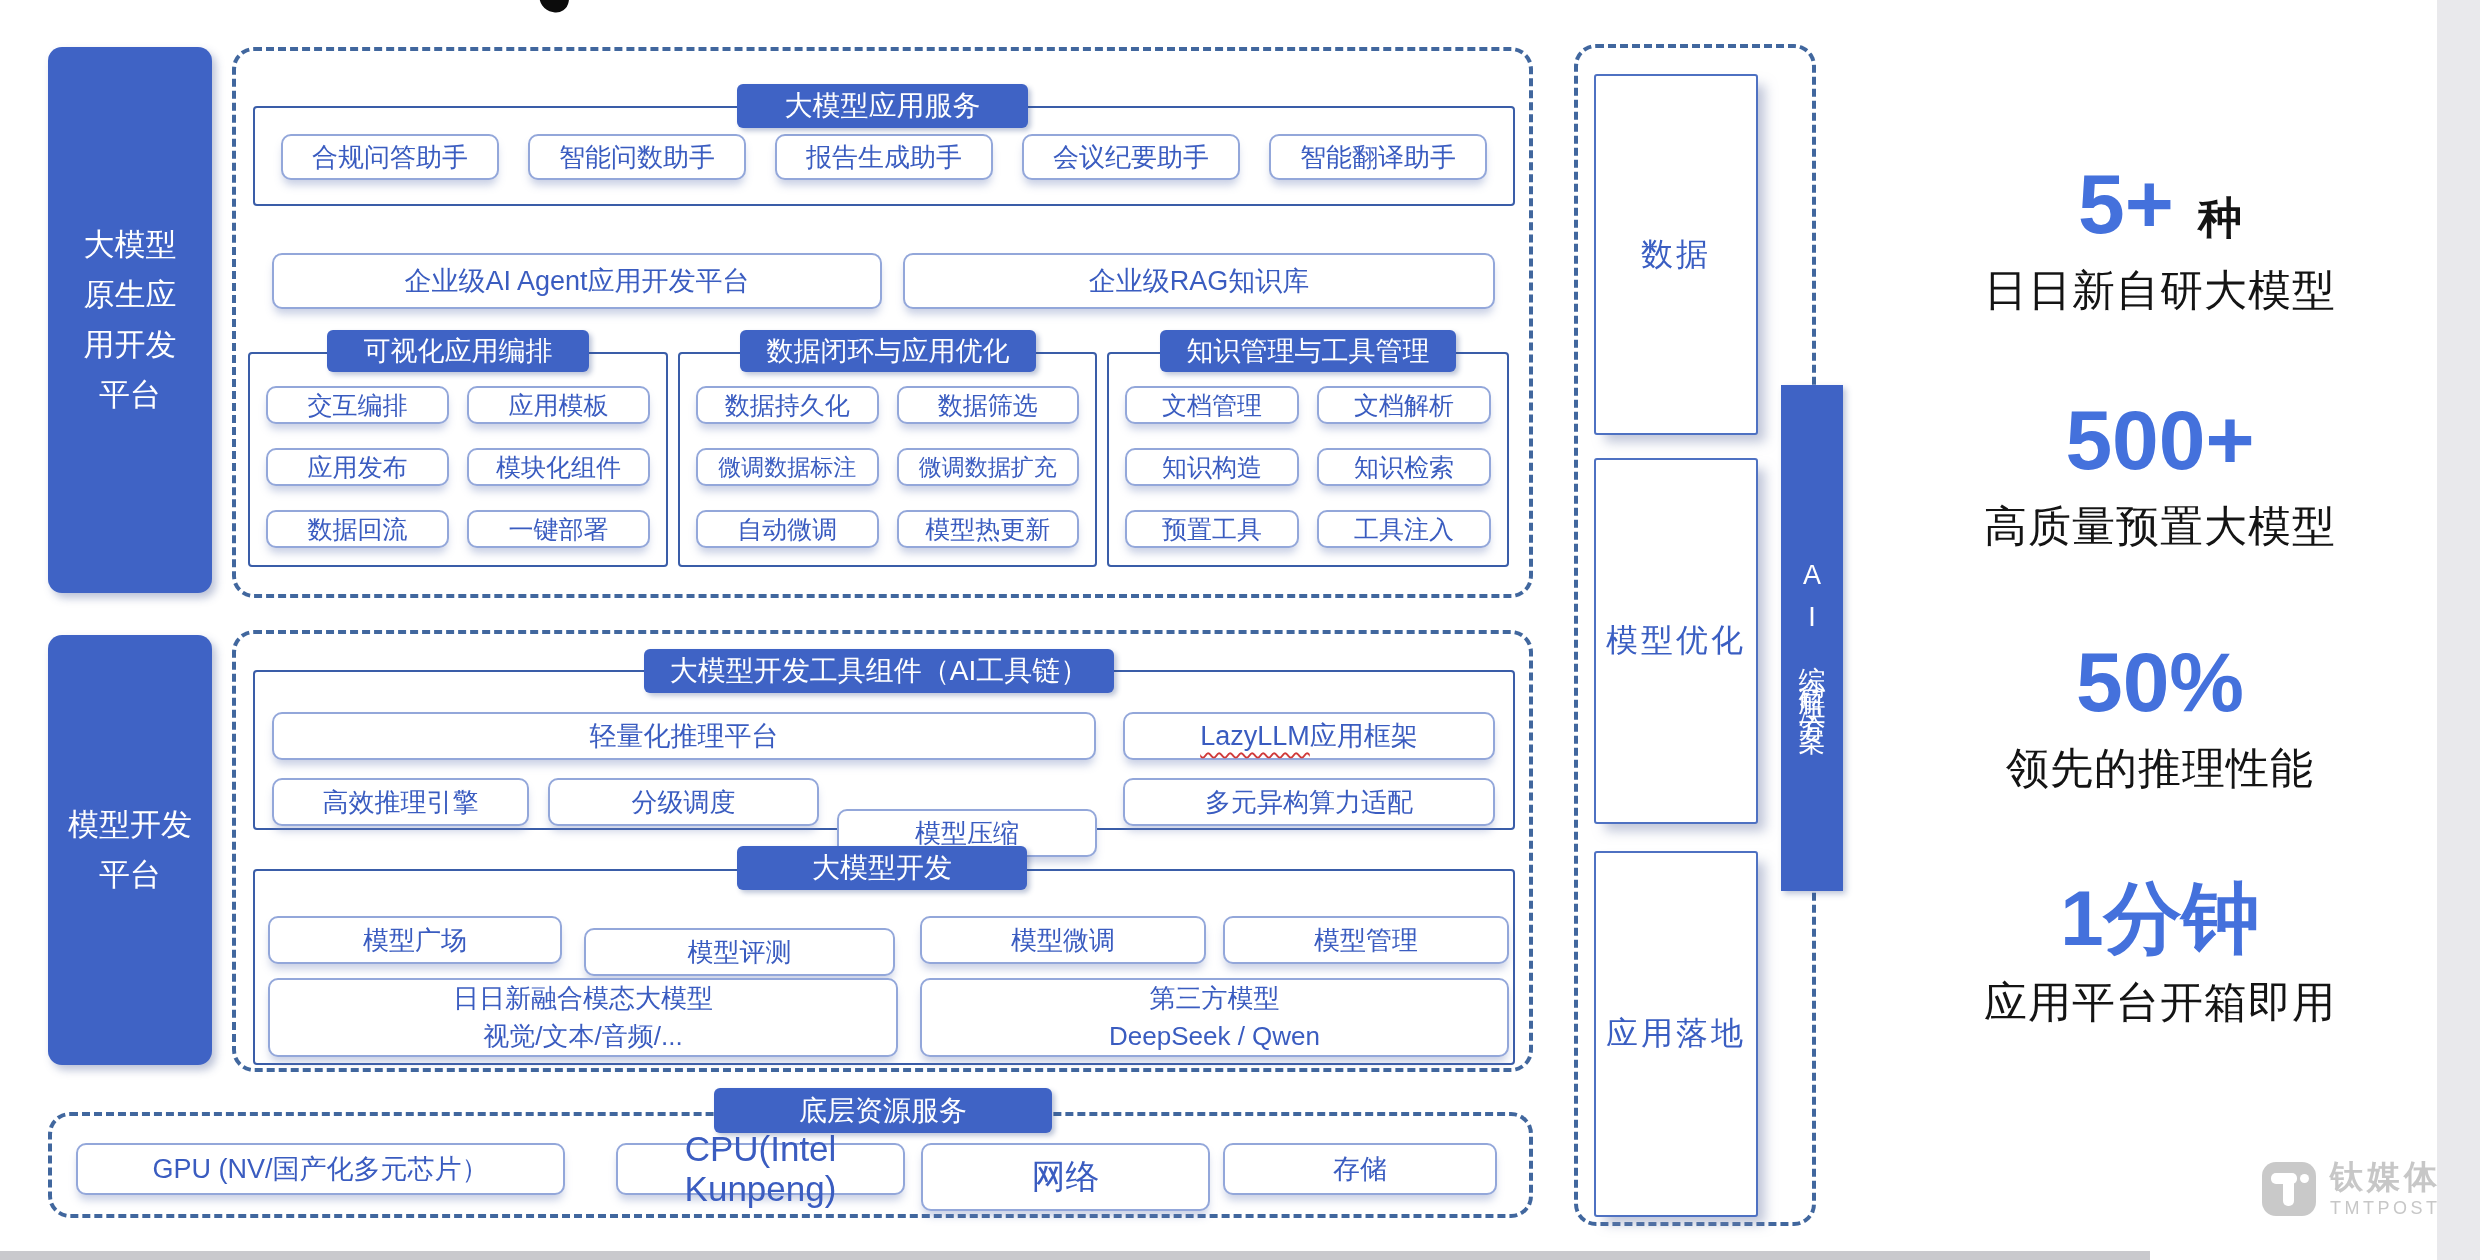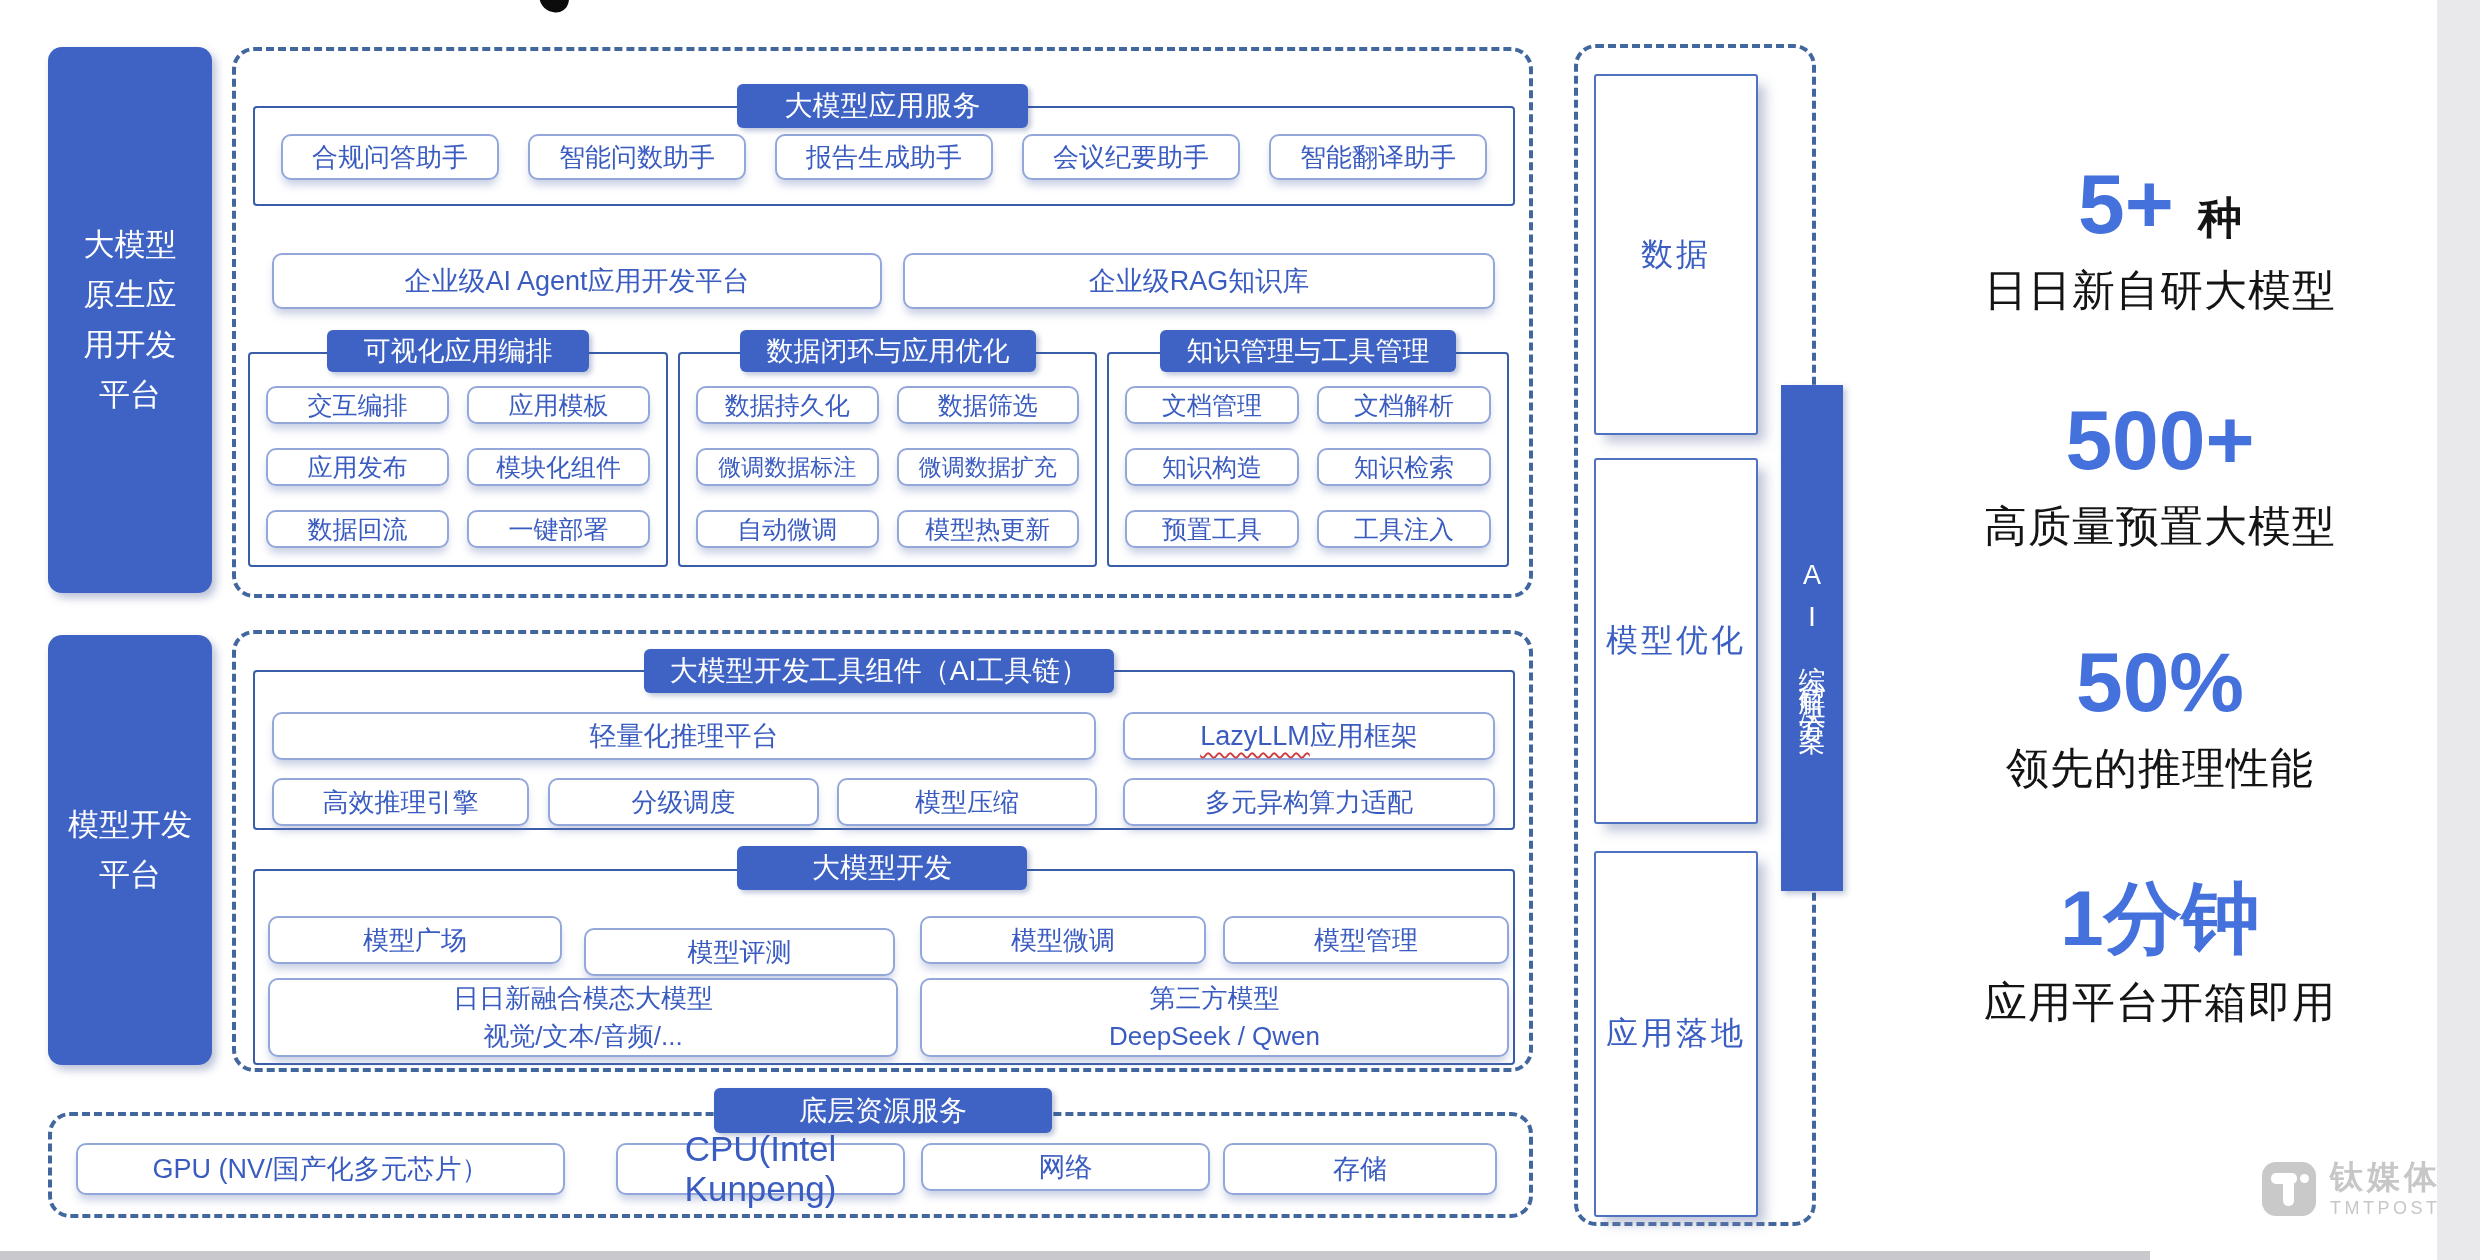--- a/index.html
+++ b/index.html
@@ -124,39 +124,39 @@
 
   <div class="solid" style="left:253px;top:670px;width:1262px;height:160px;"></div>
   <div class="pill" style="left:644px;top:649px;width:470px;height:44px;">大模型开发工具组件（AI工具链）</div>
   <div class="btn abs" style="left:272px;top:712px;width:824px;height:48px;font-size:27px;">轻量化推理平台</div>
   <div class="btn abs" style="left:1123px;top:712px;width:372px;height:48px;font-size:27px;">
     <span class="squiggle">LazyLLM</span>
       <span> 应用框架</span>
   </div>
   <div class="btn abs" style="left:272px;top:778px;width:257px;height:48px;">高效推理引擎</div>
   <div class="btn abs" style="left:548px;top:778px;width:271px;height:48px;">分级调度</div>
-  <div class="btn abs" style="left:837px;top:778px;width:260px;height:48px;">模型压缩</div>
+  <div class="btn abs" style="left:837px;top:809px;width:260px;height:48px;">模型压缩</div>
   <div class="btn abs" style="left:1123px;top:778px;width:372px;height:48px;">多元异构算力适配</div>
 
   <div class="solid" style="left:253px;top:869px;width:1262px;height:196px;"></div>
   <div class="pill" style="left:737px;top:846px;width:290px;height:44px;">大模型开发</div>
   <div class="btn abs" style="left:268px;top:916px;width:294px;height:48px;">模型广场</div>
   <div class="btn abs" style="left:584px;top:916px;width:311px;height:48px;margin-top:12px;">模型评测</div>
   <div class="btn abs" style="left:1223px;top:916px;width:286px;height:48px;">模型管理</div>
   <div class="btn abs" style="left:920px;top:916px;width:286px;height:48px;">模型微调</div>
   <div class="btn abs two-line" style="left:268px;top:978px;width:630px;height:79px;">日日新融合模态大模型
 视觉/文本/音频/...</div>
   <div class="btn abs two-line" style="left:920px;top:978px;width:589px;height:79px;">第三方模型
 DeepSeek / Qwen</div>
 
   <div class="dotted" style="left:48px;top:1112px;width:1485px;height:106px;"></div>
   <div class="pill" style="left:714px;top:1088px;width:338px;height:45px;">底层资源服务</div>
   <div class="btn abs" style="left:76px;top:1143px;width:489px;height:52px;font-size:27px;">GPU (NV/国产化多元芯片）</div>
   <div class="btn abs" style="left:616px;top:1143px;width:289px;height:52px;font-size:35px;">CPU(Intel Kunpeng)</div>
-  <div class="btn abs" style="left:921px;top:1143px;width:289px;height:48px;font-size:27px;">网络</div>
+  <div class="btn abs" style="left:921px;top:1143px;width:289px;height:68px;font-size:34px;">网络</div>
   <div class="btn abs" style="left:1223px;top:1143px;width:274px;height:52px;font-size:27px;">存储</div>
 
   <div class="dotted" style="left:1574px;top:44px;width:242px;height:1182px;"></div>
   <div class="stage-box" style="left:1594px;top:74px;width:164px;height:361px;">数据</div>
   <div class="stage-box" style="left:1594px;top:458px;width:164px;height:366px;">模型优化</div>
   <div class="stage-box" style="left:1594px;top:851px;width:164px;height:366px;">应用落地</div>
   <div class="banner-vert" style="left:1781px;top:385px;width:62px;height:506px;">AI综合解决方案</div>
 
   <div class="stat" style="left:1940px;top:160px;">
     <div><span class="stat-num">5+</span><span class="stat-unit">种</span></div>

